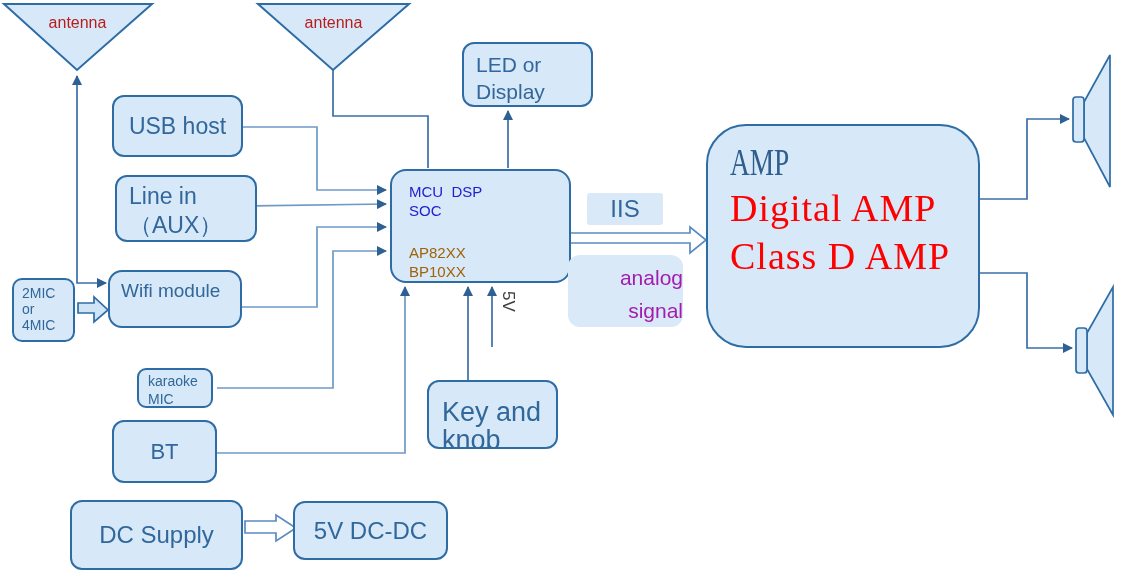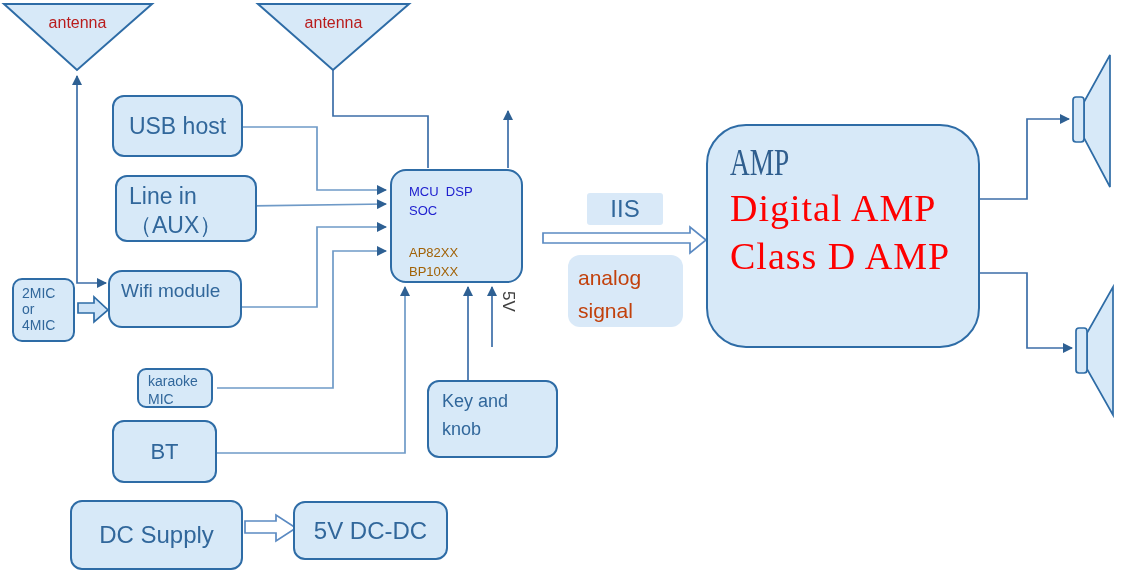--- a/index.html
+++ b/index.html
@@ -9,28 +9,28 @@
   .center{display:flex;align-items:center;justify-content:center;}
   .pre{white-space:pre;}
   #usb{left:112px;top:95px;width:131px;height:62px;border-radius:12px;font-size:23px;}
   #linein{left:115px;top:175px;width:142px;height:67px;border-radius:12px;font-size:23px;padding:5px 0 0 12px;line-height:29px;}
   #wifi{left:108px;top:270px;width:134px;height:58px;border-radius:14px;font-size:19px;padding:8px 0 0 11px;}
   #mic2{left:12px;top:278px;width:63px;height:64px;border-radius:10px;font-size:14px;padding:5px 0 0 8px;line-height:16px;}
   #karaoke{left:137px;top:368px;width:76px;height:40px;border-radius:9px;font-size:14px;padding:2px 0 0 9px;line-height:18px;}
   #bt{left:112px;top:420px;width:105px;height:63px;border-radius:12px;font-size:22px;}
   #dc{left:70px;top:500px;width:173px;height:70px;border-radius:12px;font-size:24px;}
   #dcdc{left:293px;top:501px;width:155px;height:59px;border-radius:12px;font-size:24px;}
-  #key{left:427px;top:380px;width:131px;height:78px;border-radius:12px;font-size:18px;padding:5px 0 0 13px;line-height:28px;}
+  #key{left:427px;top:380px;width:131px;height:69px;border-radius:12px;font-size:27px;padding:16px 0 0 13px;line-height:28px;}
   #led{left:462px;top:42px;width:131px;height:65px;border-radius:12px;font-size:21px;padding:7px 0 0 12px;line-height:27px;}
-  #mcu{left:390px;top:169px;width:133px;height:114px;border-radius:16px;font-size:13px;padding:11px 0 0 17px;line-height:19px;}
+  #mcu{left:390px;top:169px;width:181px;height:114px;border-radius:16px;font-size:15px;padding:11px 0 0 17px;line-height:19px;}
   #mcu .blue{color:#2020cf;}
   #mcu .red{color:#a16207;}
   #mcu .gap{margin-top:23px;}
   #iis{left:587px;top:193px;width:76px;height:32px;border-radius:3px;font-size:24px;background:#d9e9f8;border:none;color:#31679b;}
-  #analog{left:568px;top:255px;width:115px;height:72px;border-radius:12px;font-size:21px;padding:6px 0 0 10px;line-height:33px;background:#d9e9f8;border:none;color:#c2410c;}
+  #analog{left:568px;top:255px;width:115px;height:72px;border-radius:12px;font-size:21px;padding:6px 0 0 10px;line-height:33px;background:#d9e9f8;border:none;color:#a21caf;text-align:right;}
   #amp{left:706px;top:124px;width:274px;height:224px;border-radius:40px;padding:14px 0 0 22px;}
   #amp .title{font-family:"Liberation Serif",serif;font-size:38px;color:#2f5e8e;line-height:44px;transform:scaleX(0.72);transform-origin:left center;}
   #amp .red{font-family:"Liberation Serif",serif;font-size:38px;color:#fe0000;letter-spacing:1px;line-height:48px;}
   .ant-label{position:absolute;text-align:center;font-size:16px;color:#b91c1c;}
   #ant1-label{left:3px;top:14px;width:149px;}
   #ant2-label{left:258px;top:14px;width:151px;}
   #v5-label{position:absolute;left:518px;top:291px;font-size:17px;color:#404040;transform:rotate(90deg);transform-origin:left top;}
 </style>
 </head>
 <body>
@@ -104,20 +104,24 @@
 
   <div class="box center" id="dcdc">
       <span>5V DC-DC</span>
     </div>
 
   <div class="box" id="key">
     <div>Key and</div>
     <div>knob</div>
   </div>
 
+  <div class="box" id="led">
+    <div>LED or</div>
+    <div>Display</div>
+  </div>
 
   <div class="box" id="mcu">
     <div class="blue pre">MCU  DSP</div>
     <div class="blue">SOC</div>
     <div class="red gap">AP82XX</div>
     <div class="red">BP10XX</div>
   </div>
 
   <div class="box center" id="iis">
       <span>IIS</span>

